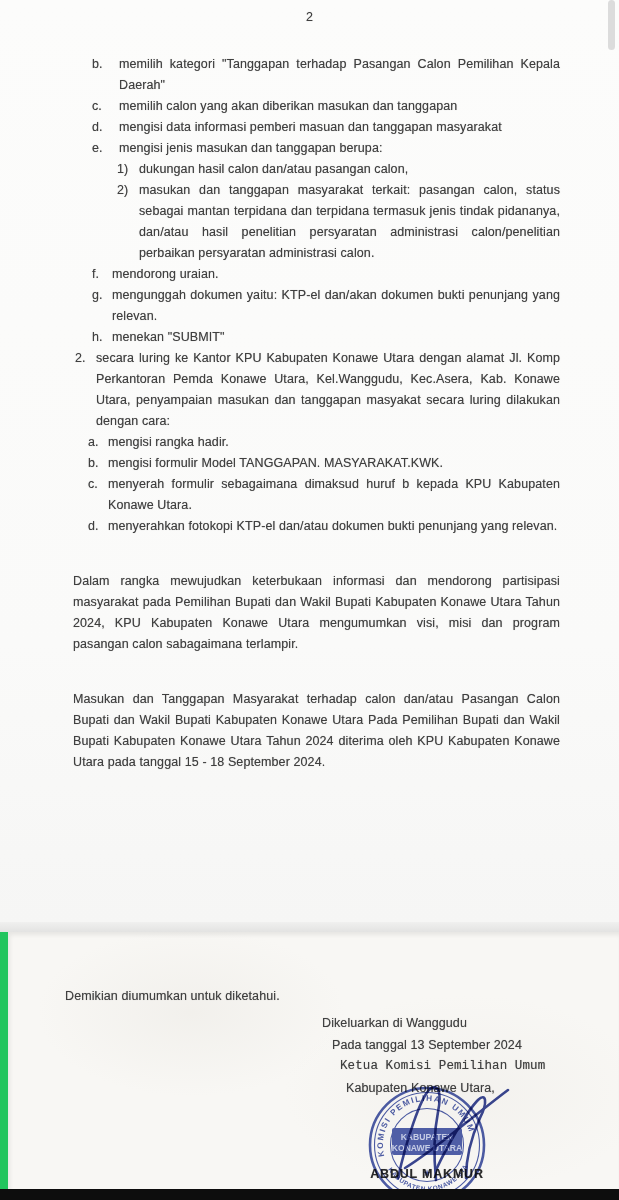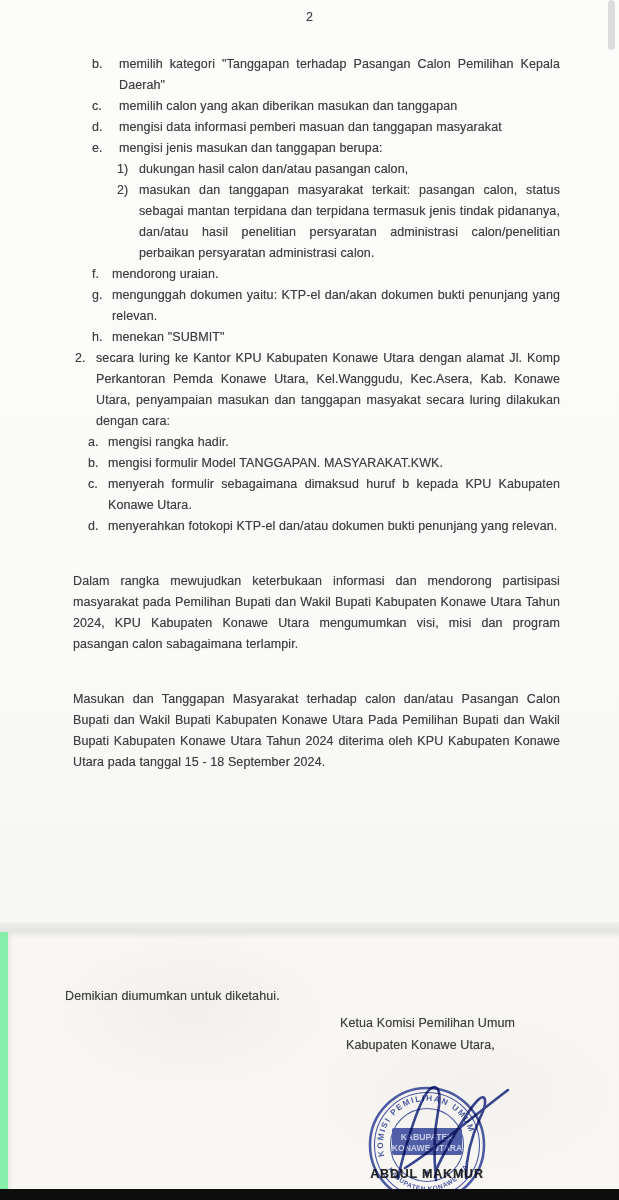--- a/index.html
+++ b/index.html
@@ -33,38 +33,38 @@
   .r-tail .lbl{width:20px;}
   .r-num{margin-left:75px;width:485px;}
   .r-num .lbl{width:21px;}
   .r-sub2{margin-left:88px;width:472px;}
   .r-sub2 .lbl{width:20px;}
   .para{margin-left:73px;width:487px;margin-top:34px;}
 
   
   .doc-bottom{
     position:absolute;top:922px;left:0;width:619px;height:278px;
-    background:#86efac;
+    background:#22c55e;
   }
   .seam{
     position:absolute;top:0;left:0;width:619px;height:10px;
     background:linear-gradient(180deg,#f0f0ef,#e3e3e2);
   }
   .paper{
     position:absolute;top:10px;left:8px;right:0;bottom:0;
     background:
       radial-gradient(220px 120px at 30% 30%, rgba(230,227,221,.35), transparent 70%),
       radial-gradient(260px 140px at 75% 60%, rgba(232,229,224,.3), transparent 70%),
       #f8f7f4;
     box-shadow:inset 2px 3px 4px rgba(0,0,0,.07);
   }
   .closing-statement{position:absolute;left:65px;top:64px;}
   .issue-block{position:absolute;left:322px;top:91px;line-height:21.5px;}
   .issue-block .l2{margin-left:10px;}
-  .issue-block .l3{margin-left:18px;}
+  .issue-block .l3{margin-left:18px;font-family:Liberation Mono, monospace;}
   .issue-block .l4{margin-left:24px;}
   .signer-name{
     position:absolute;left:362px;top:242px;width:130px;text-align:center;
     font-weight:700;color:#2a2a2a;letter-spacing:.8px;z-index:2;
   }
   .stamp-svg{
     position:absolute;left:362px;top:158px;width:130px;height:130px;
     mix-blend-mode:multiply;opacity:.9;z-index:3;
   }
   .sig-svg{
@@ -156,20 +156,22 @@
     </div>
   </div>
 
   <div class="doc-bottom">
     <div class="seam"></div>
     <div class="paper"></div>
 
     <div class="closing-statement txt">Demikian diumumkan untuk diketahui.</div>
 
     <div class="issue-block txt">
+      <div class="l1">Dikeluarkan di Wanggudu</div>
+      <div class="l2">Pada tanggal 13 September 2024</div>
       <div class="l3">Ketua Komisi Pemilihan Umum</div>
       <div class="l4">Kabupaten Konawe Utara,</div>
     </div>
 
     <div class="signer-name txt">ABDUL MAKMUR</div>
 
     <svg class="stamp-svg" viewBox="0 0 130 130">
       <defs>
         <path id="arcTop" d="M 23.7 80 A 44 44 0 1 1 106.3 80" fill="none"></path>
         <path id="arcBottom" d="M 25.2 88 A 46 46 0 0 0 104.8 88" fill="none"></path>

